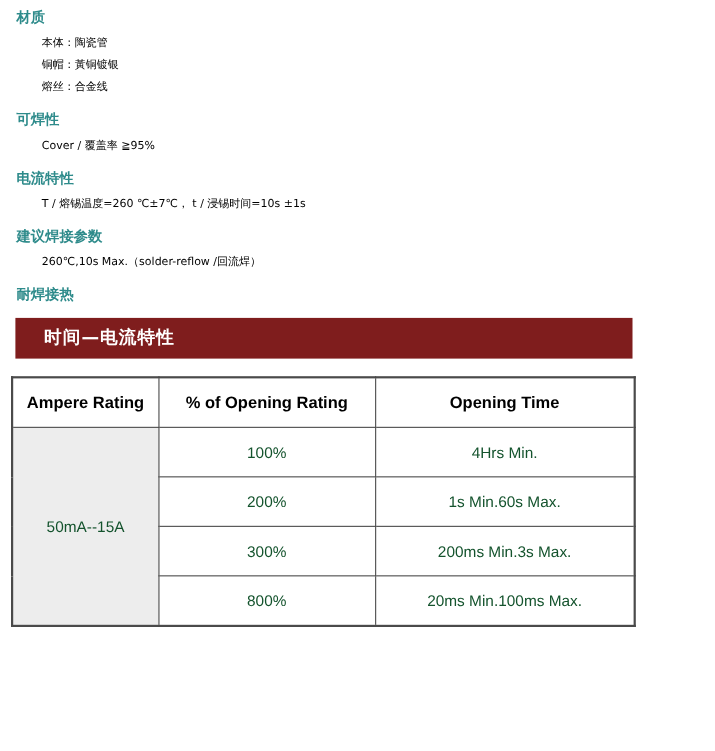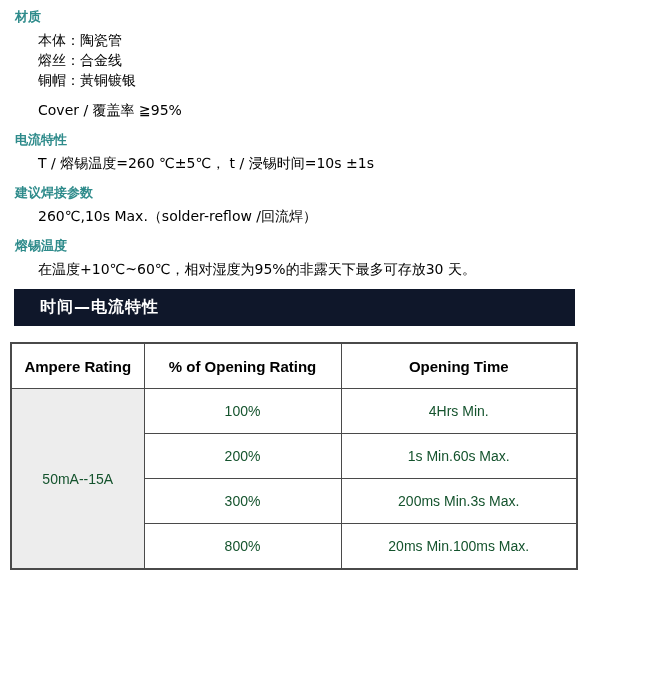--- a/index.html
+++ b/index.html
@@ -21,30 +21,30 @@
   }
   .section-heading {
     color: #2e8b8b;
     font-size: 13px;
     font-weight: bold;
     line-height: 20px;
     margin: 0 0 3px 15px;
   }
   .section-line {
     margin-left: 38px;
-    font-size: 14px;
+    font-size: 10px;
     line-height: 20px;
     color: #000000;
     white-space: pre;
   }
   .banner {
     margin: 10px 0 0 14px;
     width: 561px;
     height: 37px;
-    background: #0f172a;
+    background: #7f1d1d;
     box-sizing: border-box;
     padding-left: 26px;
     display: flex;
     align-items: center;
   }
   .banner-title {
     color: #ffffff;
     font-size: 16px;
     font-weight: bold;
     letter-spacing: 1px;
@@ -79,42 +79,42 @@
   }
 </style>
 </head>
 <body>
 
 <div class="page">
 
   <div class="section">
     <h3 class="section-heading">材质</h3>
     <div class="section-line">本体：陶瓷管</div>
+    <div class="section-line">铜帽：黃铜镀银</div>
     <div class="section-line">熔丝：合金线</div>
-    <div class="section-line">铜帽：黃铜镀银</div>
   </div>
 
 
   <div class="section">
+    <h3 class="section-heading">可焊性</h3>
     <div class="section-line">Cover / 覆盖率 ≧95%</div>
   </div>
 
   <div class="section">
     <h3 class="section-heading">电流特性</h3>
-    <div class="section-line">T / 熔锡温度=260 ℃±5℃， t / 浸锡时间=10s ±1s</div>
+    <div class="section-line">T / 熔锡温度=260 ℃±7℃， t / 浸锡时间=10s ±1s</div>
   </div>
 
   <div class="section">
     <h3 class="section-heading">建议焊接参数</h3>
     <div class="section-line">260℃,10s Max.（solder-reflow /回流焊）</div>
   </div>
 
   <div class="section">
-    <h3 class="section-heading">熔锡温度</h3>
-    <div class="section-line">在温度+10℃~60℃，相对湿度为95%的非露天下最多可存放30 天。</div>
+    <h3 class="section-heading">耐焊接热</h3>
   </div>
 
   <div class="banner">
     <span class="banner-title">时间—电流特性</span>
   </div>
 
   <table class="tc-table">
     <colgroup>
       <col style="width:133px">
       <col style="width:197px">

